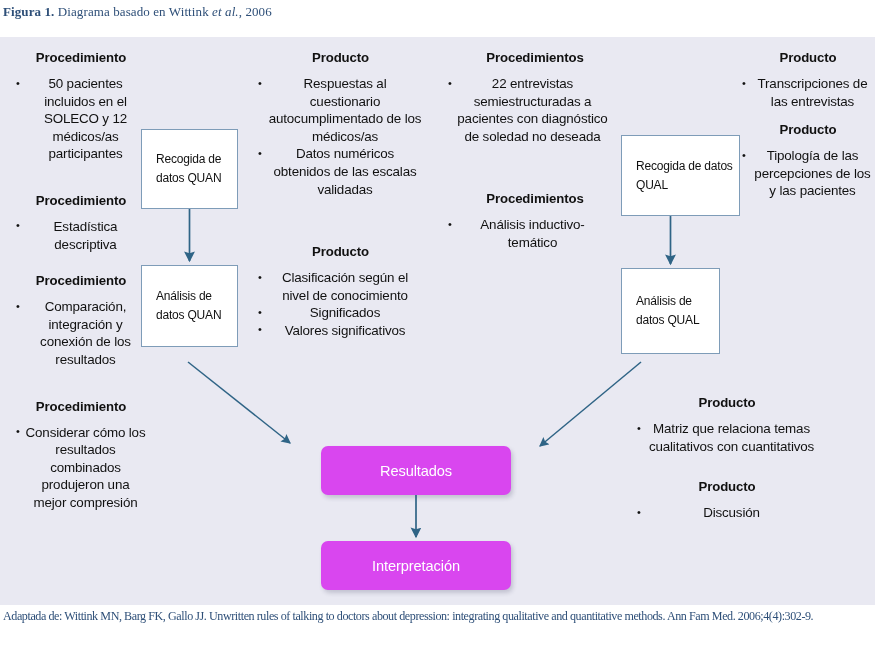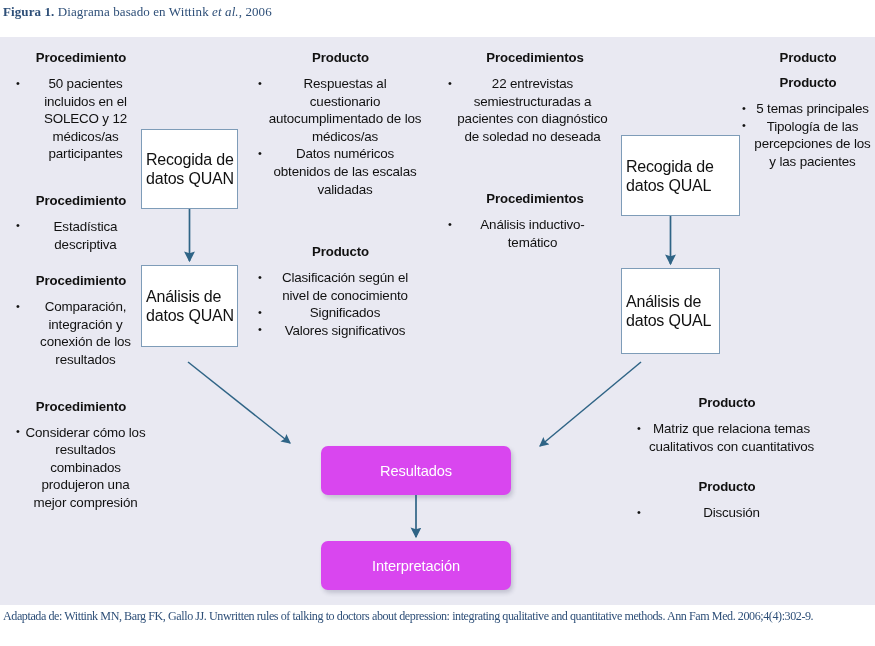--- a/index.html
+++ b/index.html
@@ -87,27 +87,27 @@
   #col-3 .blk-head { margin-left: 14px; }
   #col-4 { left: 742px; top: 13px;  width: 132px; }
   #col-5 { left: 637px; top: 358px; width: 180px; }
 
   
   .wbox {
     position: absolute;
     background: #ffffff;
     border: 1.3px solid #7e9cb8;
     box-sizing: border-box;
-    font-size: 16px;
+    font-size: 12px;
     line-height: 19px;
     color: #111111;
     letter-spacing: -0.2px;
     display: flex;
     align-items: center;
-    padding-left: 4px;
+    padding-left: 14px;
   }
   #box-recogida-quan { left: 141px; top: 92px;  width: 97px;  height: 80px; }
   #box-analisis-quan { left: 141px; top: 228px; width: 97px;  height: 82px; }
   #box-recogida-qual { left: 621px; top: 98px;  width: 119px;  height: 81px; }
   #box-analisis-qual { left: 621px; top: 231px; width: 99px;  height: 86px; }
 
   
   .dbox {
     position: absolute;
     background: #d946ef;
@@ -202,24 +202,26 @@
       </ul>
 
       <div class="blk-head">Procedimientos</div>
       <ul class="blk-list">
         <li>Análisis inductivo-temático</li>
       </ul>
     </div>
 
     <div class="col" id="col-4">
       <div class="blk-head">Producto</div>
-
-      <div class="blk-head">Producto</div>
-      <ul class="blk-list">
-        <li>5 temas principales</li>
+      <ul class="blk-list gap-c">
+        <li>Transcripciones de las entrevistas</li>
+      </ul>
+
+      <div class="blk-head">Producto</div>
+      <ul class="blk-list">
         <li>Tipología de las percepciones de los y las pacientes</li>
       </ul>
     </div>
 
     <div class="col" id="col-5">
       <div class="blk-head">Producto</div>
       <ul class="blk-list gap-b">
         <li>Matriz que relaciona temas cualitativos con cuantitativos</li>
       </ul>
 

